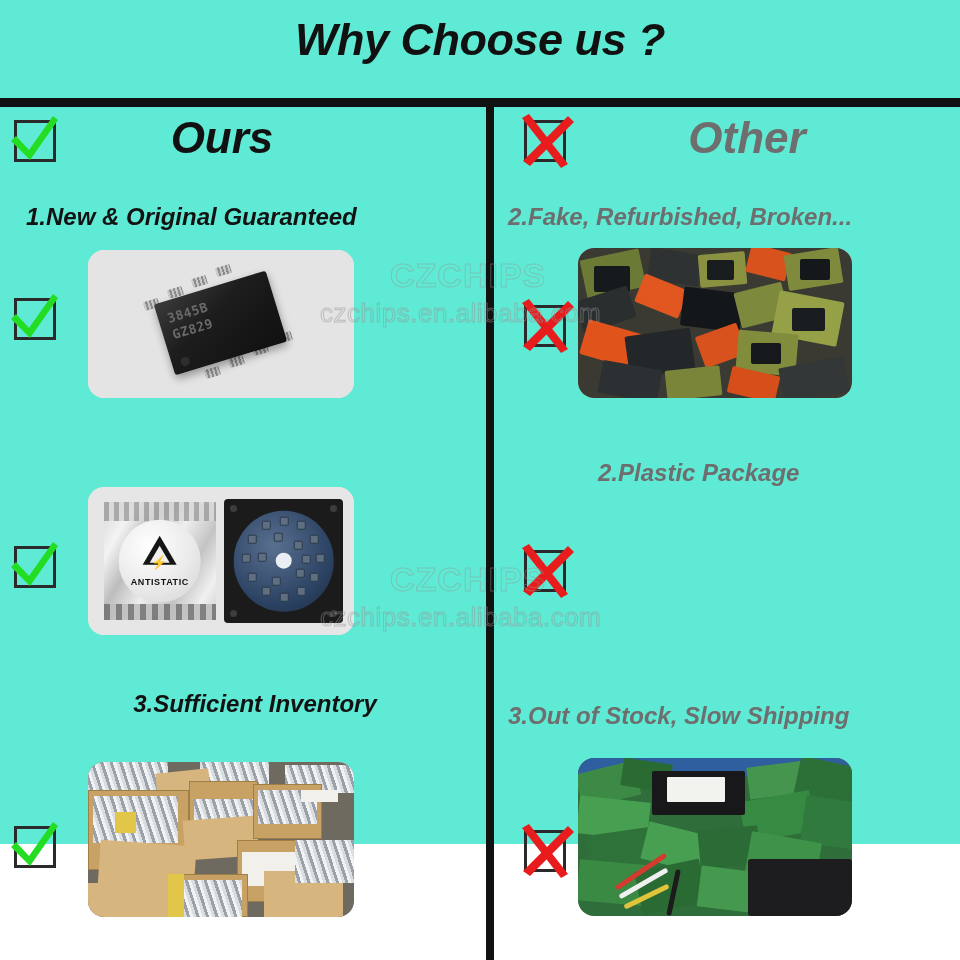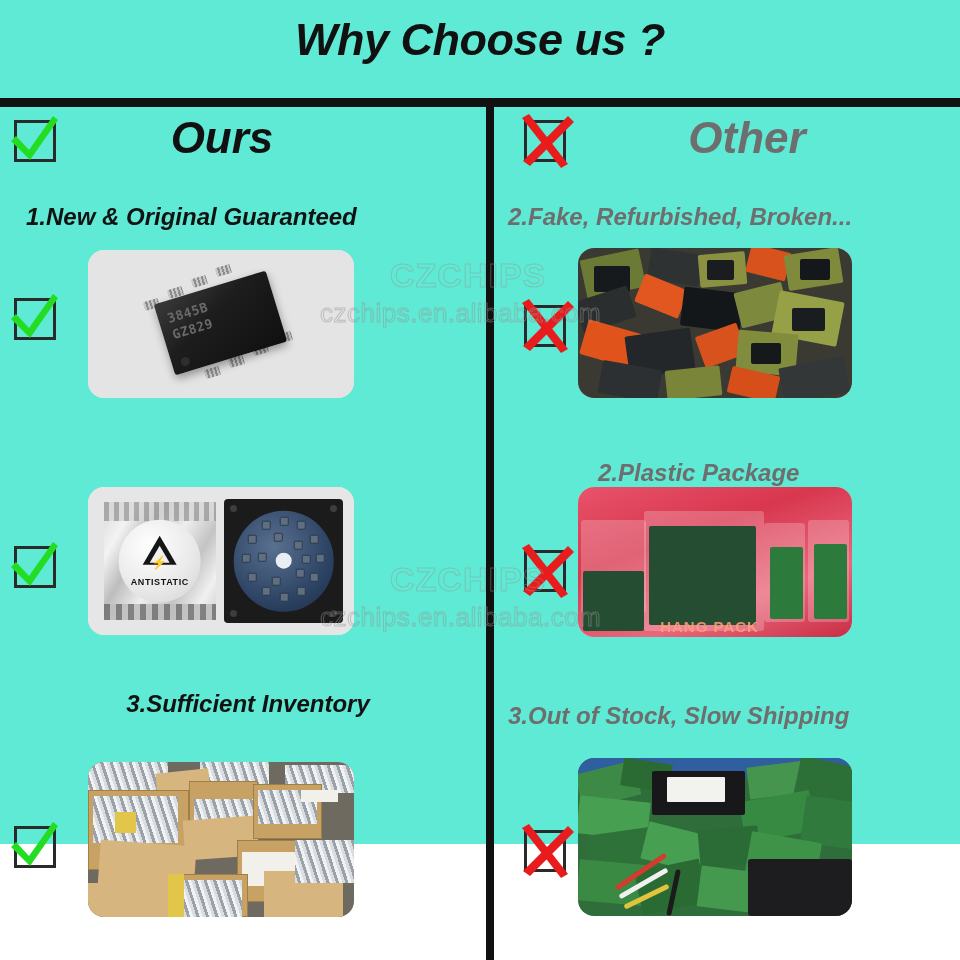--- a/index.html
+++ b/index.html
@@ -366,36 +366,22 @@
           <div class="as-chip-sq" style="left:62%; top:58%;"></div>
           <div class="as-chip-sq" style="left:38%; top:66%;"></div>
           <div class="as-chip-sq" style="left:24%; top:42%;"></div>
           <div class="as-chip-sq" style="left:68%; top:44%;"></div>
           <div class="as-reel-hub"></div>
         </div>
       </div>
     </div>
   </div>
 
-  <div class="photo" style="left:578px; top:487px; width:274px; height:150px;">
-    <div class="photo-inner">
-      <div class="pk-bg"></div>
-      <div class="pk-bag" style="left:1%;  top:22%; width:24%; height:62%;"></div>
-      <div class="pk-pcb" style="left:2%;  top:56%; width:22%; height:40%;"></div>
-      <div class="pk-bag" style="left:24%; top:16%; width:44%; height:80%;"></div>
-      <div class="pk-pcb" style="left:26%; top:26%; width:39%; height:66%;"></div>
-      <div class="pk-bag" style="left:68%; top:24%; width:15%; height:66%;"></div>
-      <div class="pk-pcb" style="left:70%; top:40%; width:12%; height:48%; background:#2d7a3d;"></div>
-      <div class="pk-bag" style="left:84%; top:22%; width:15%; height:68%;"></div>
-      <div class="pk-pcb" style="left:86%; top:38%; width:12%; height:50%; background:#2d7a3d;"></div>
-      <div class="pk-mark">HANG PACK</div>
-    </div>
-  </div>
-
-  <div class="item-text ours two-line" style="left:58px; top:690px; width:380px;">
+
+  <div class="item-text ours two-line" style="left:65px; top:690px; width:380px;">
     <div>3.Sufficient Inventory</div>
   </div>
   <div class="item-text other" style="left:508px; top:702px;">3.Out of Stock, Slow Shipping</div>
 
   <div class="mark" style="left:8px; top:818px;">
     <div class="box"></div>
     <svg width="54" height="54" viewBox="0 0 54 54">
       <path d="M3 29 L8 24 L21 38 L45 4 L50 8 L22 48 Z" fill="#22dd22"></path>
     </svg>
   </div>

